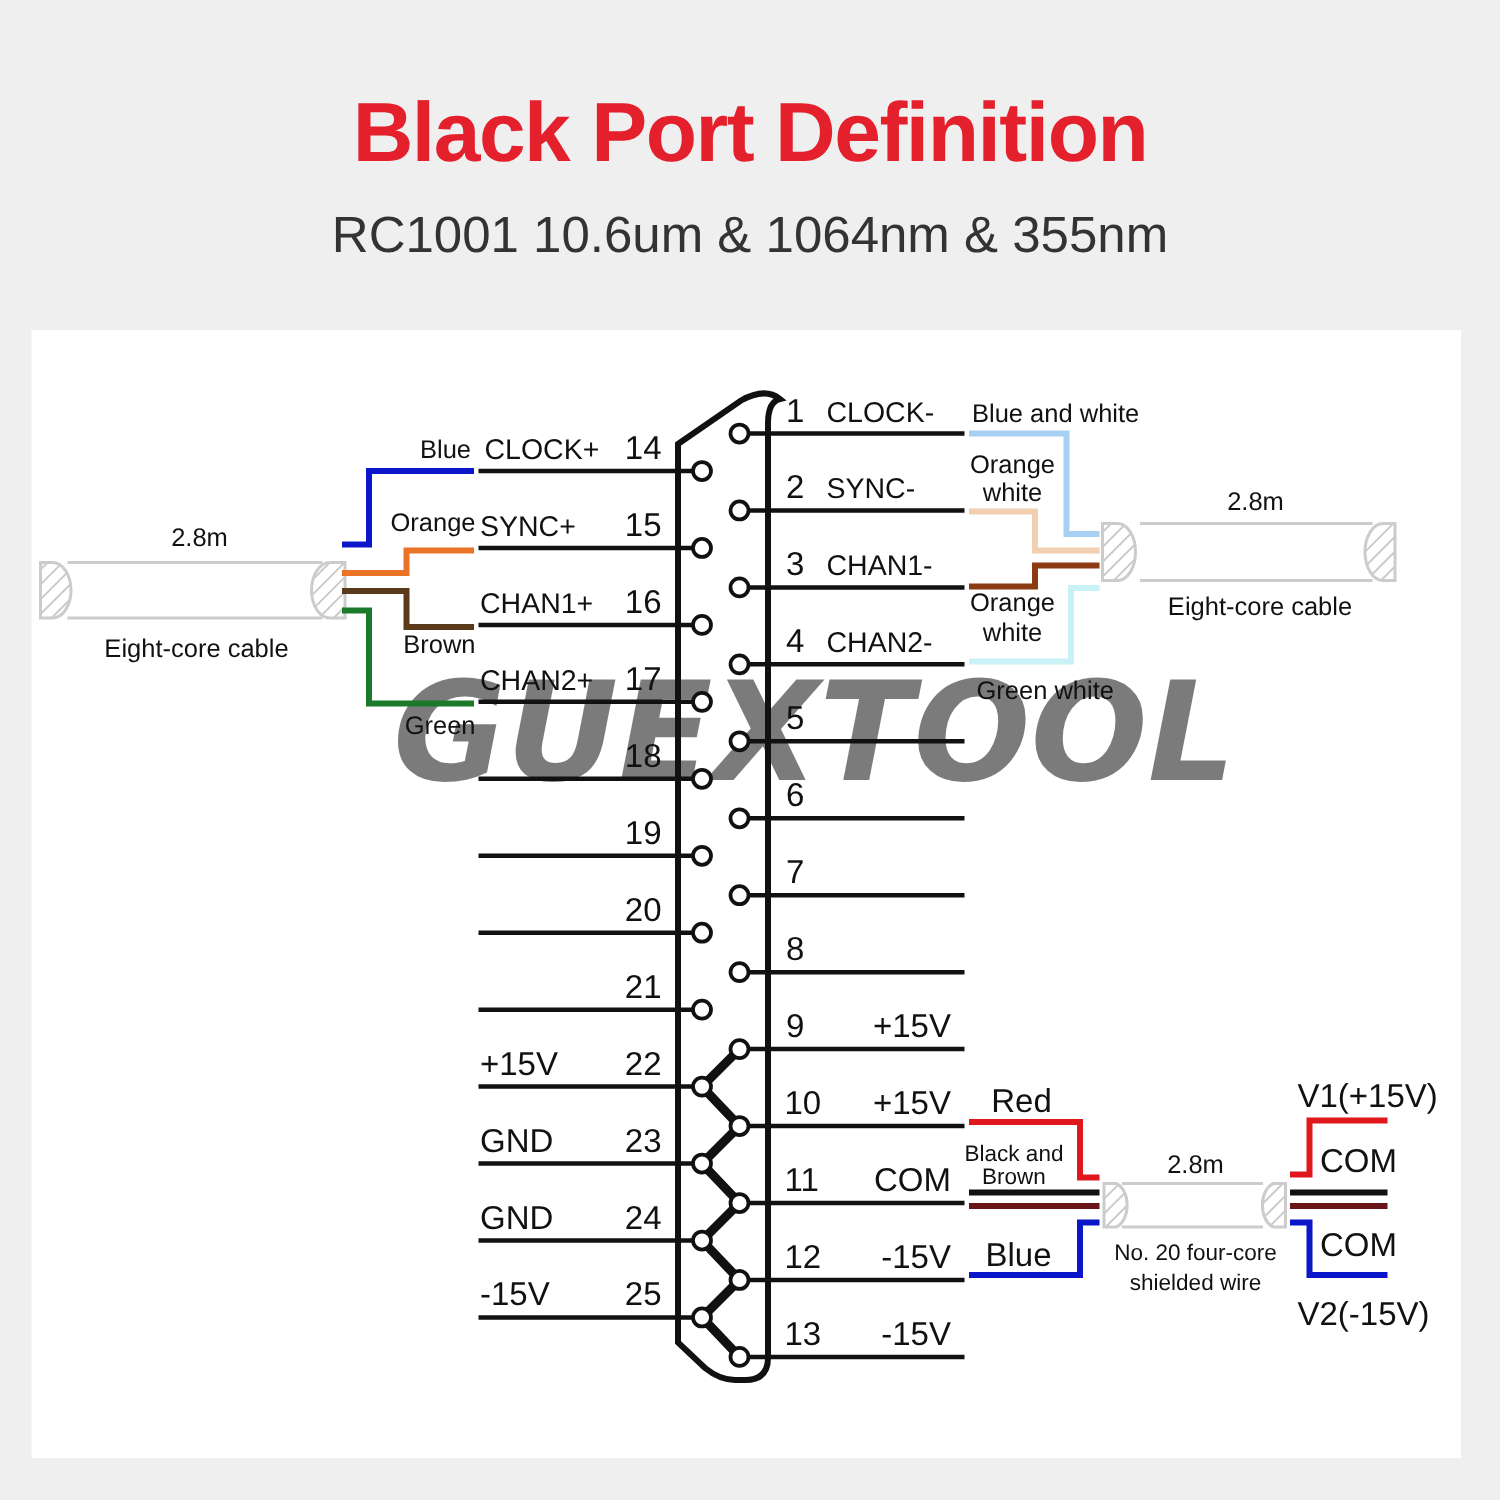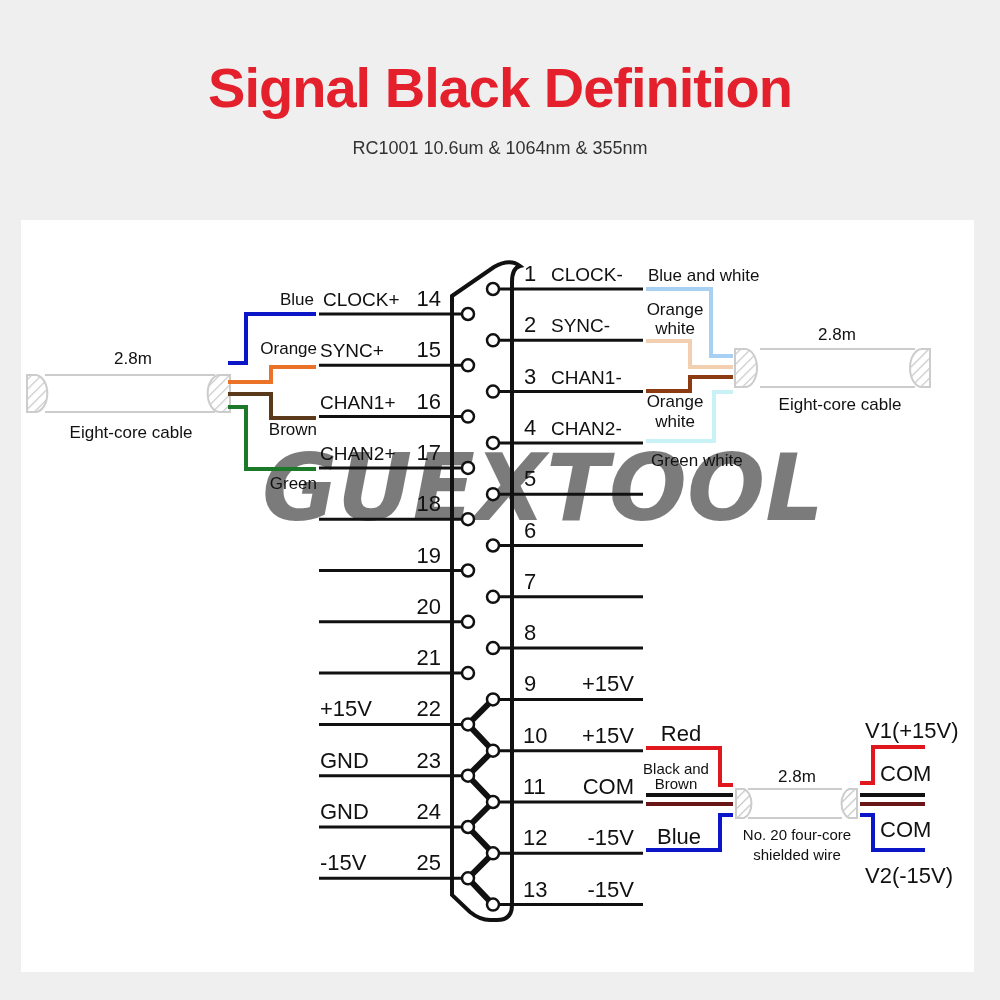--- a/index.html
+++ b/index.html
@@ -1,27 +1,27 @@
 <!DOCTYPE html>
 <html><head>
 <meta charset="utf-8">
 <style>
   html, body { margin: 0; padding: 0; }
   body { width: 1000px; height: 1000px; background: #efefef; position: relative; overflow: hidden; font-family: "Liberation Sans", sans-serif; }
   .title { position: absolute; top: 55px; left: 0; width: 1000px; text-align: center; font-size: 56px; font-weight: bold; color: #e3202b; letter-spacing: -1px; }
-  .subtitle { position: absolute; top: 138px; left: 0; width: 1000px; text-align: center; font-size: 18px; color: #333; }
+  .subtitle { position: absolute; top: 138px; left: 0; width: 1000px; text-align: center; font-size: 34px; color: #333; }
   .panel { position: absolute; left: 21px; top: 220px; width: 953px; height: 752px; background: #fff; }
   svg { position: absolute; left: 0; top: 0; }
   svg text { font-family: "Liberation Sans", sans-serif; fill: #111; }
   .watermark { font-family: "DejaVu Sans", sans-serif; font-weight: bold; font-style: italic; font-size: 92px; }
 </style>
 </head>
 <body>
 
-<div class="title">Signal Black Definition</div>
+<div class="title">Black Port Definition</div>
 <div class="subtitle">RC1001 10.6um &amp; 1064nm &amp; 355nm</div>
 <div class="panel"></div>
 
 <svg width="1000" height="1000" viewBox="0 0 1000 1000">
   <defs>
     <pattern id="hatch" patternUnits="userSpaceOnUse" width="7" height="7" patternTransform="rotate(45)">
       <line x1="0" y1="0" x2="0" y2="7" stroke="#c8c8c8" stroke-width="2.5"></line>
     </pattern>
   </defs>
 

